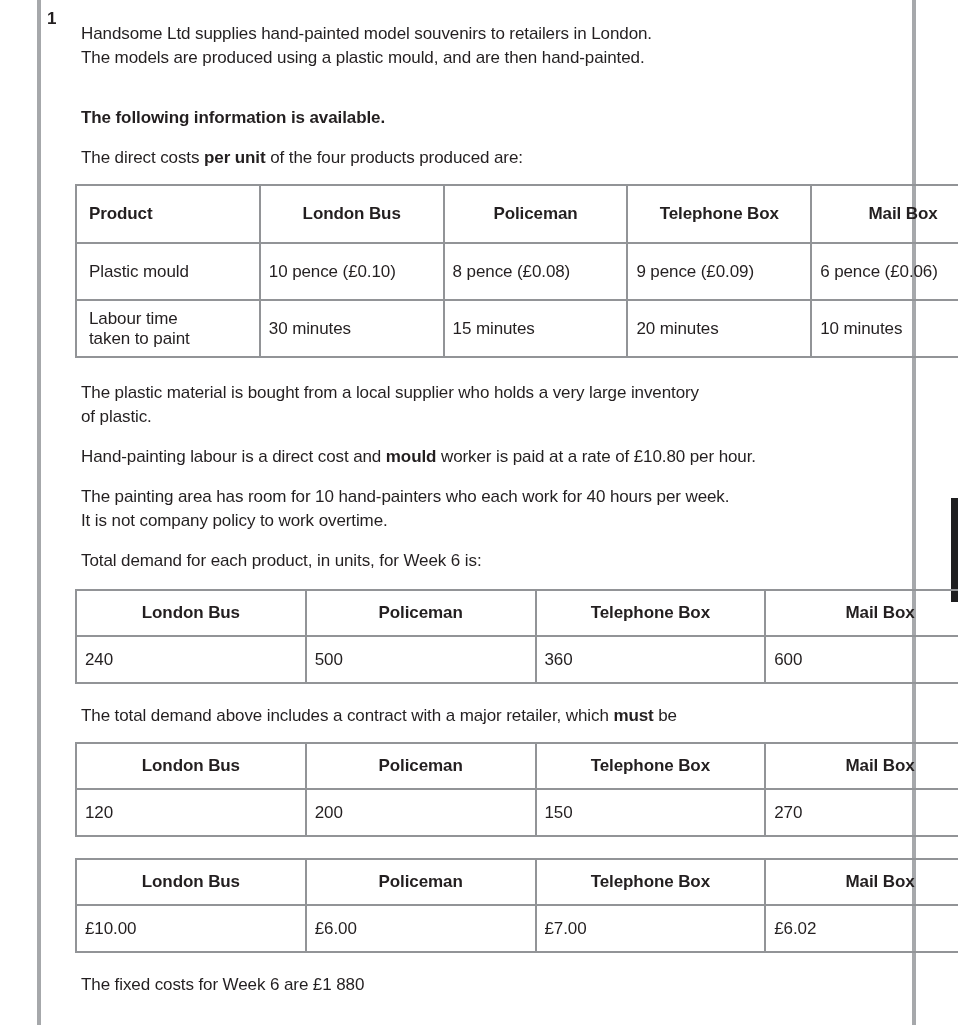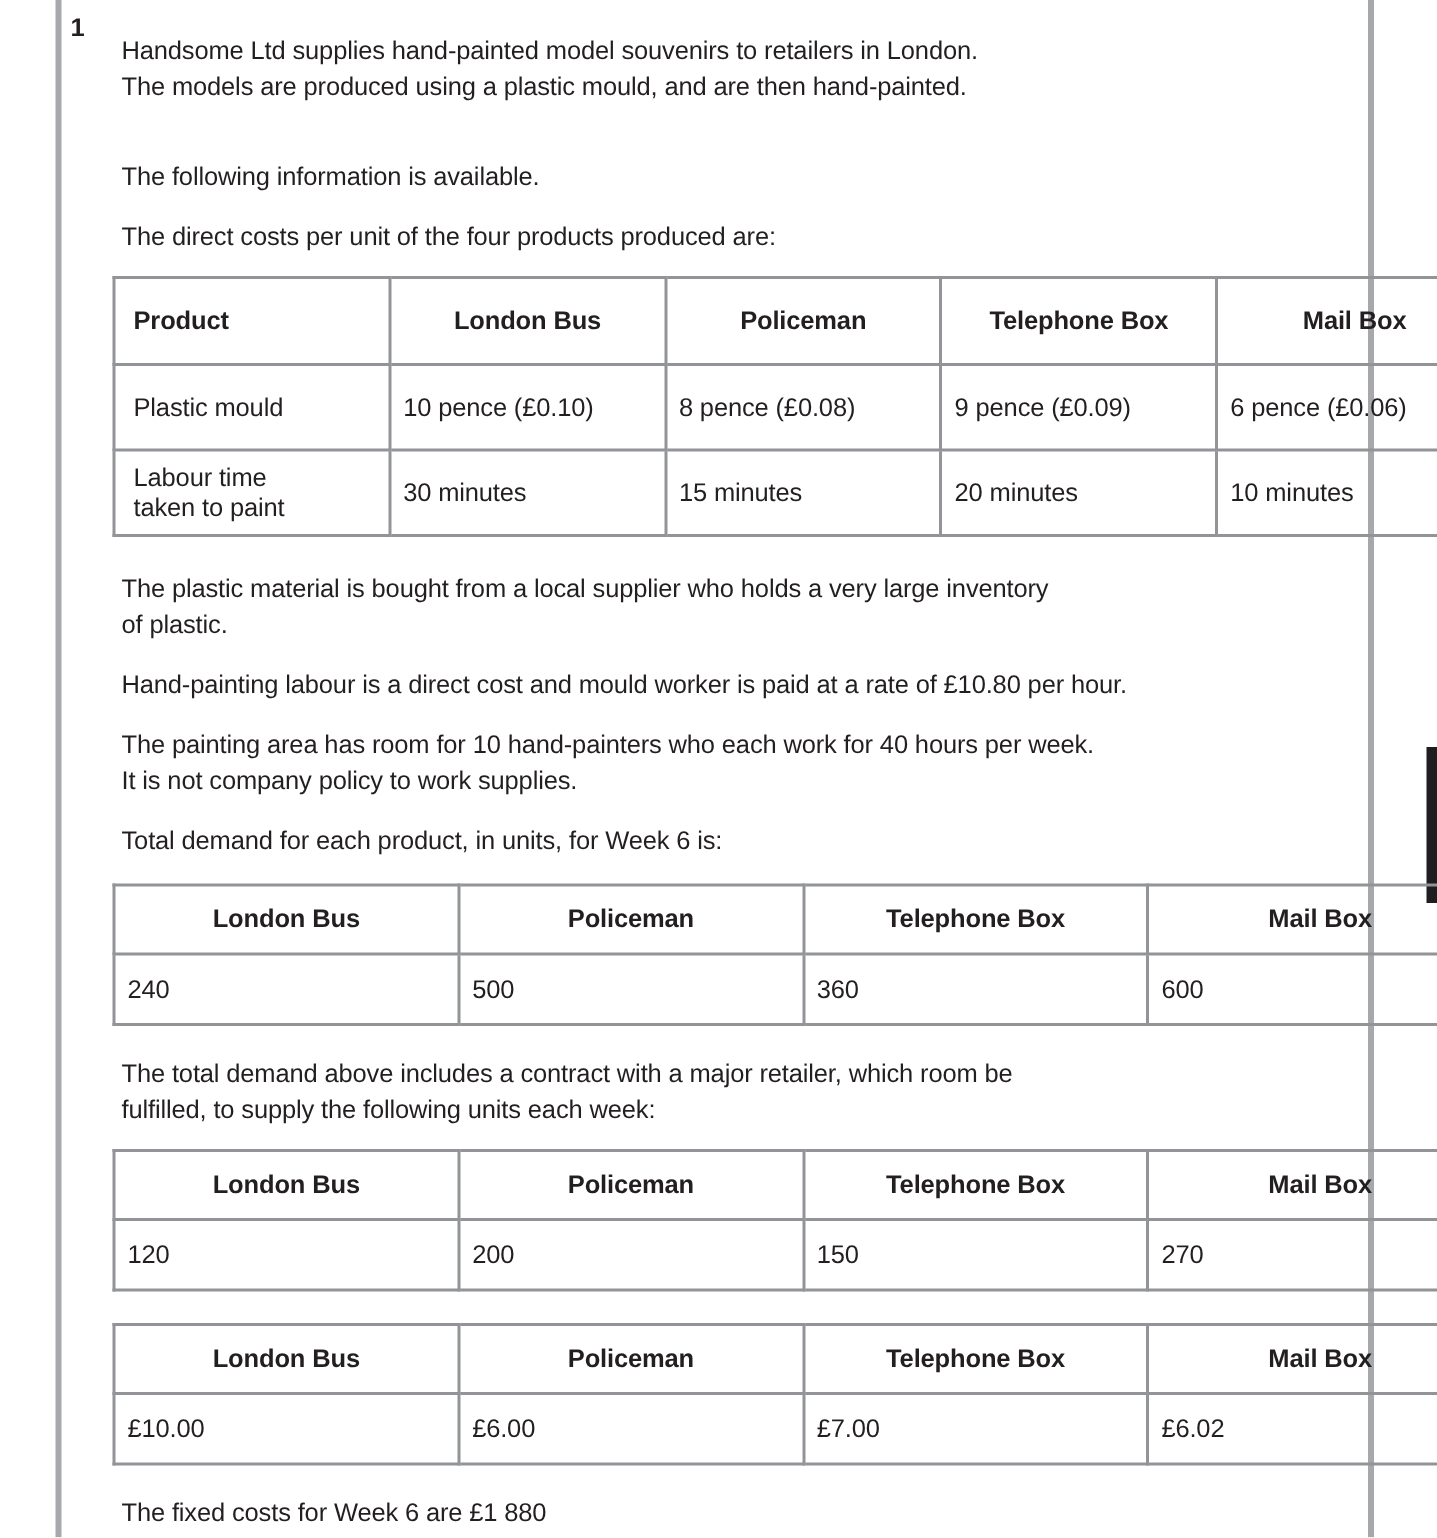--- a/index.html
+++ b/index.html
@@ -28,21 +28,21 @@
     position:absolute; left:47px; top:7px;
     font-size:17px; font-weight:700; line-height:24px;
   }
   .content {
     position:absolute; left:75px; top:22px; width:800px;
   }
   .para {
     font-size:17px; line-height:24px; margin-left:6px;
     letter-spacing:-0.1px;
   }
-  .bold { font-weight:400;margin-top:36px; }
+  .bold { font-weight:700;margin-top:36px; }
   .mb16 { margin-bottom:16px; }
   table.tbl {
     width:921px;
     border-collapse:collapse;
     table-layout:fixed;
     font-size:17px;
     letter-spacing:-0.1px;
   }
   table.tbl th, table.tbl td {
     border:2px solid #929497;
@@ -119,21 +119,21 @@
       <span>The plastic material is bought from a local supplier who holds a very large inventory</span><br>
       <span>of plastic.</span>
     </p>
 
     <p class="para mb16">
       <span>Hand-painting labour is a direct cost and </span><span class="bold">mould</span><span> worker is paid at a rate of £10.80 per hour.</span>
     </p>
 
     <p class="para mb16">
       <span>The painting area has room for 10 hand-painters who each work for 40 hours per week.</span><br>
-      <span>It is not company policy to work supplies.</span>
+      <span>It is not company policy to work overtime.</span>
     </p>
 
     <p class="para">Total demand for each product, in units, for Week 6 is:</p>
 
     <table class="tbl tbl-4col t-demand">
       <tbody>
           <tr>
         <th>London Bus</th>
         <th>Policeman</th>
         <th>Telephone Box</th>
@@ -142,22 +142,21 @@
       <tr>
         <td>240</td>
         <td>500</td>
         <td>360</td>
         <td>600</td>
       </tr>
     </tbody>
       </table>
 
     <p class="para">
-      <span>The total demand above includes a contract with a major retailer, which </span><span class="bold">room</span><span> be</span><br>
-      <span>fulfilled, to supply the following units each week:</span>
+      <span>The total demand above includes a contract with a major retailer, which </span><span class="bold">must</span><span> be</span><br>
     </p>
 
     <table class="tbl tbl-4col t-contract">
       <tbody>
           <tr>
         <th>London Bus</th>
         <th>Policeman</th>
         <th>Telephone Box</th>
         <th>Mail Box</th>
       </tr>

